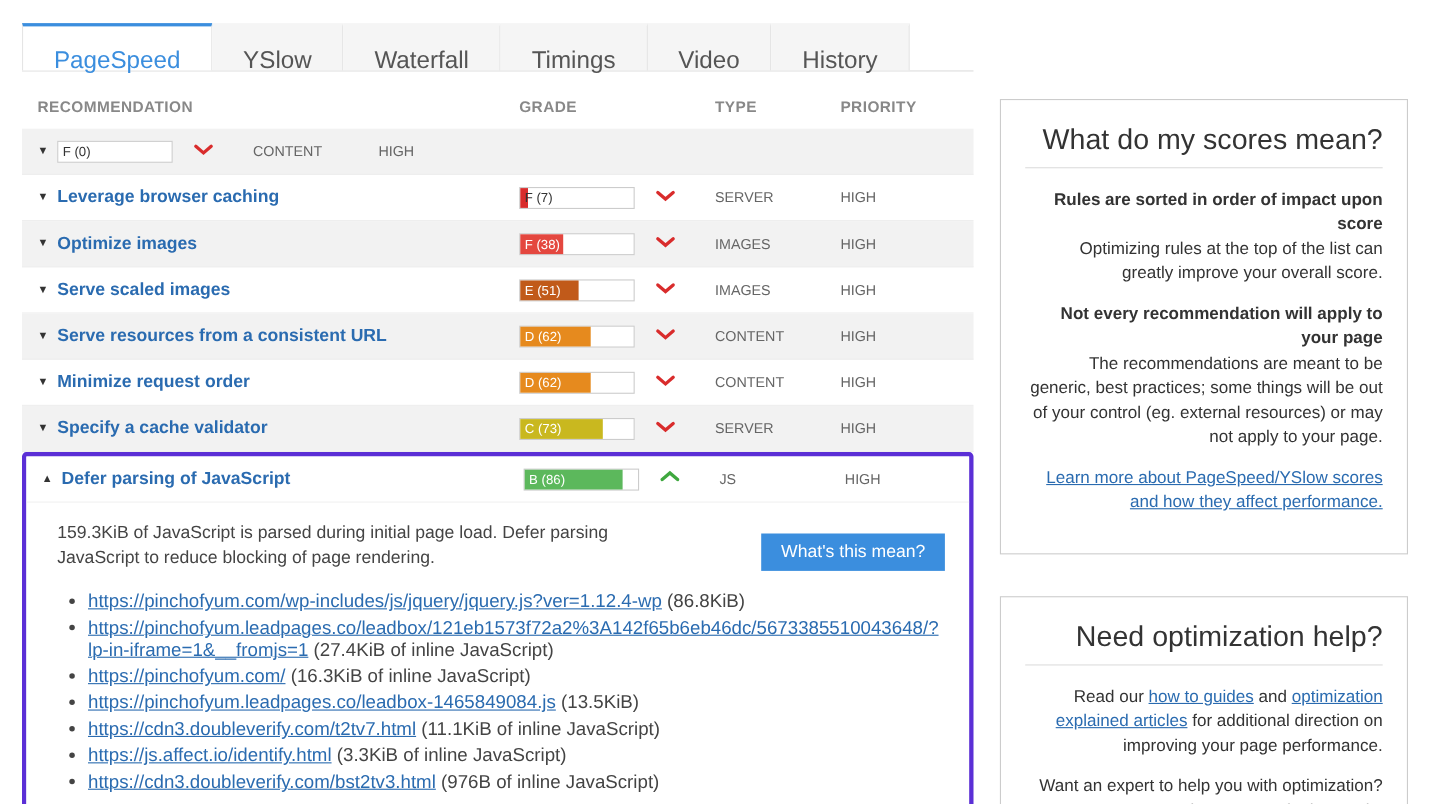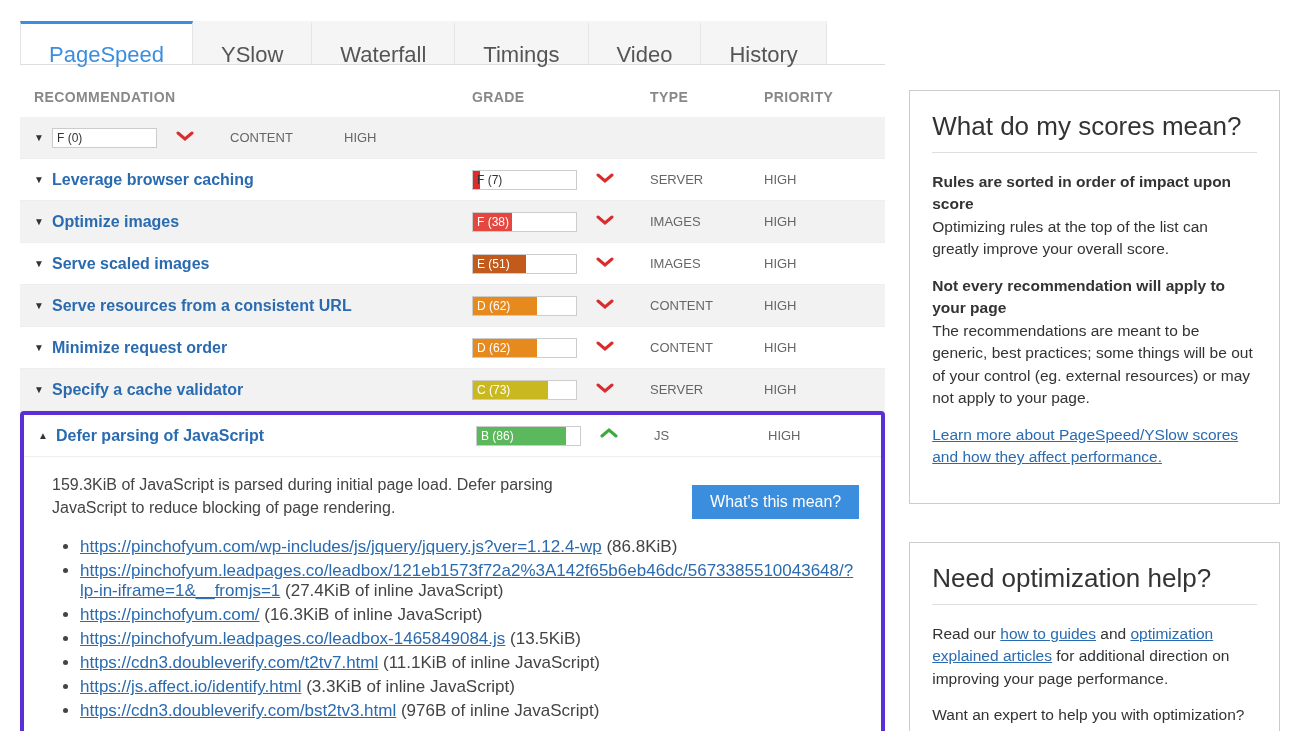--- a/index.html
+++ b/index.html
@@ -1,19 +1,19 @@
 <!DOCTYPE html>
 <html><head>
 <meta charset="utf-8">
 <style>
 * { box-sizing: border-box; margin: 0; padding: 0; }
 body { font-family: 'Segoe UI', Tahoma, Arial, sans-serif; background: #fff; color: #333; font-size: 14px; }
 .page { width: 1300px; height: 731px; padding: 0 20px; display: flex; gap: 24px; }
 .main { flex: 1; }
-.sidebar { width: 390px; padding-top: 90px; }
+.sidebar { width: 390px; padding-top: 90px; text-align: right; }
 
 .tabs { display: flex; border-bottom: 1px solid #ddd; height: 65px; }
 .tab { padding: 18px 28px; font-size: 22px; color: #555; cursor: pointer; border-top: 3px solid transparent; border-right: 1px solid #e5e5e5; background: #f5f5f5; margin-top: 21px; }
 .tab.active { color: #3b8ede; border-top-color: #3b8ede; background: #fff; }
 .tab:first-child { border-left: 1px solid #e5e5e5; }
 
 .table-header { display: flex; padding: 24px 14px 12px; color: #888; font-weight: 600; font-size: 14px; letter-spacing: .4px; }
 .col-rec { flex: 0 0 438px; }
 .col-grade { flex: 0 0 178px; }
 .col-type { flex: 0 0 114px; }

